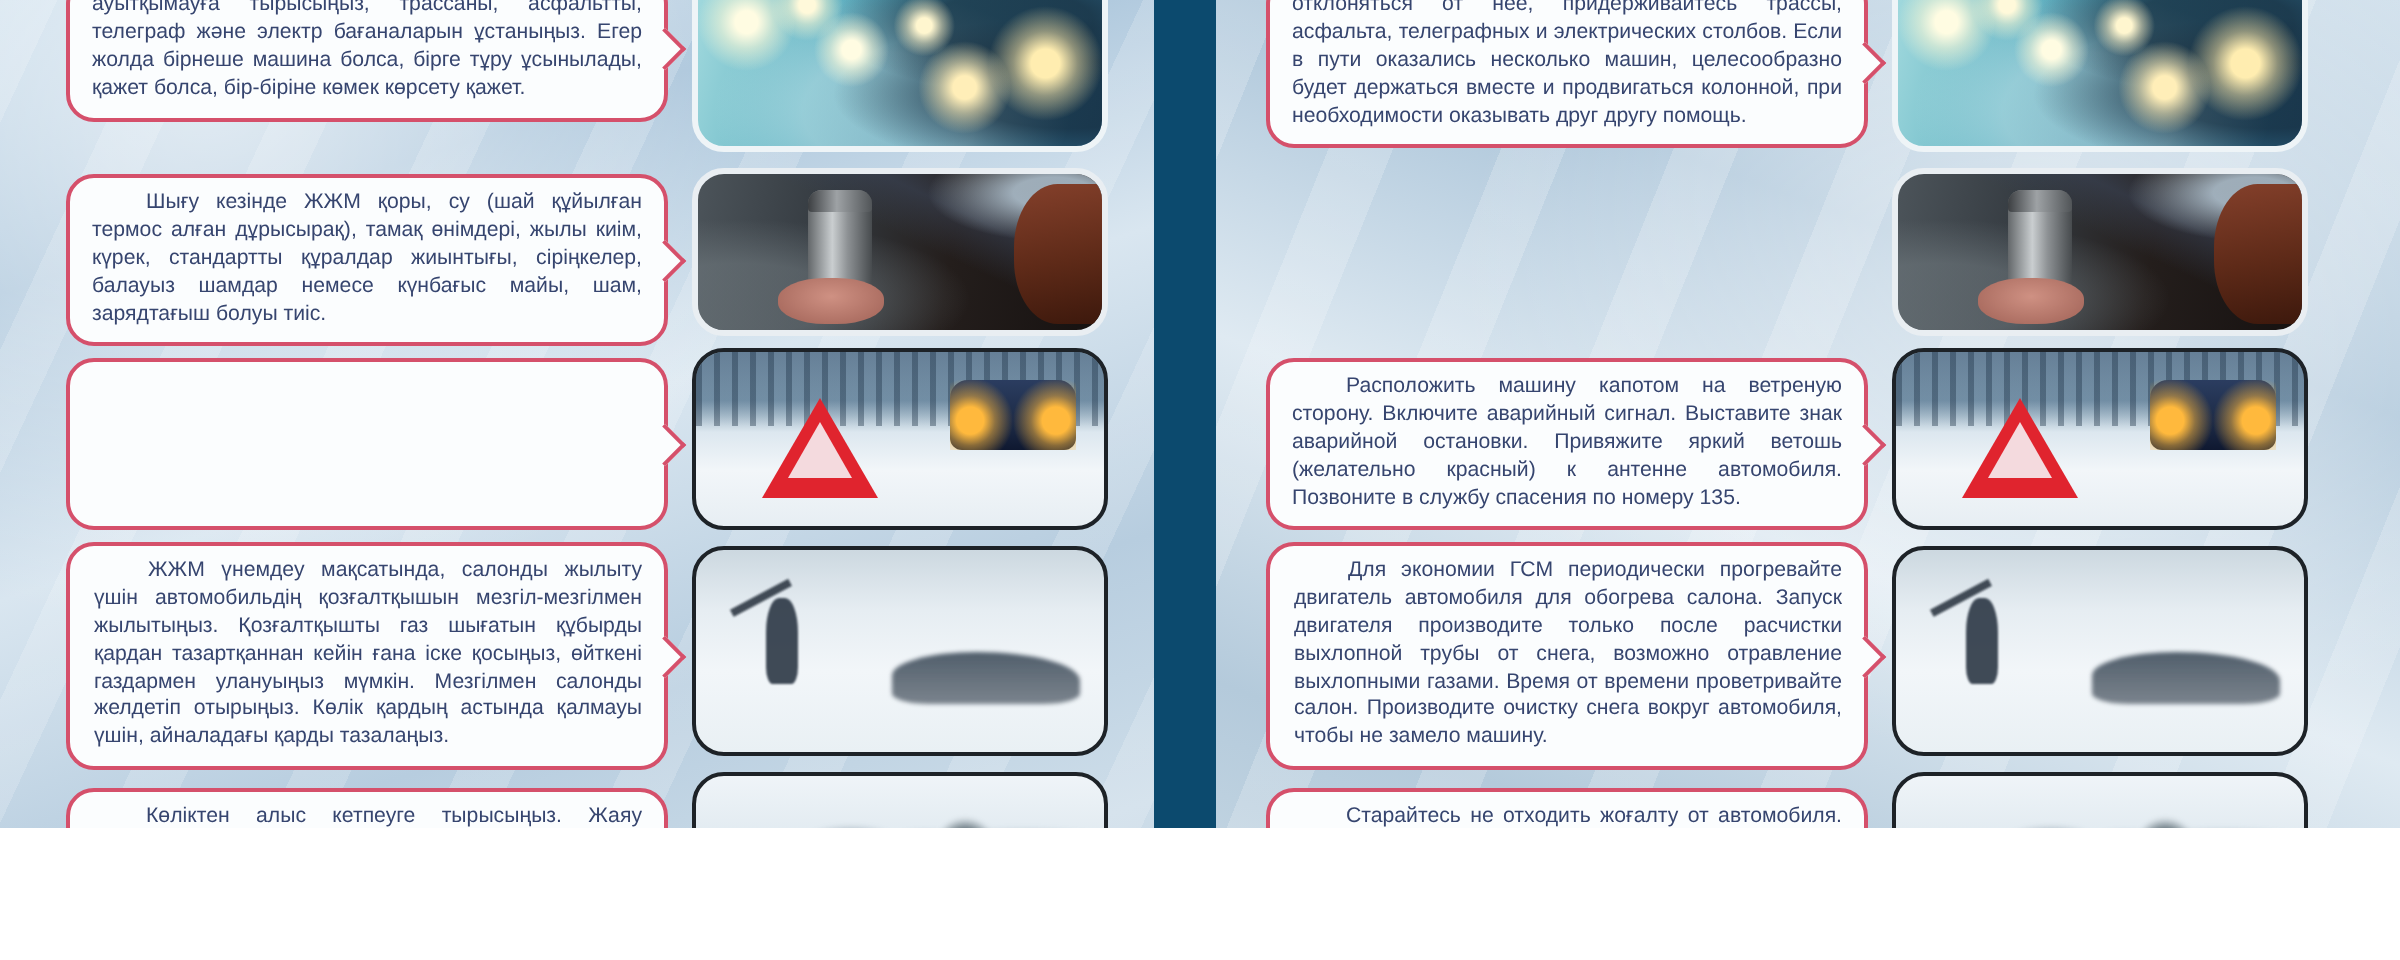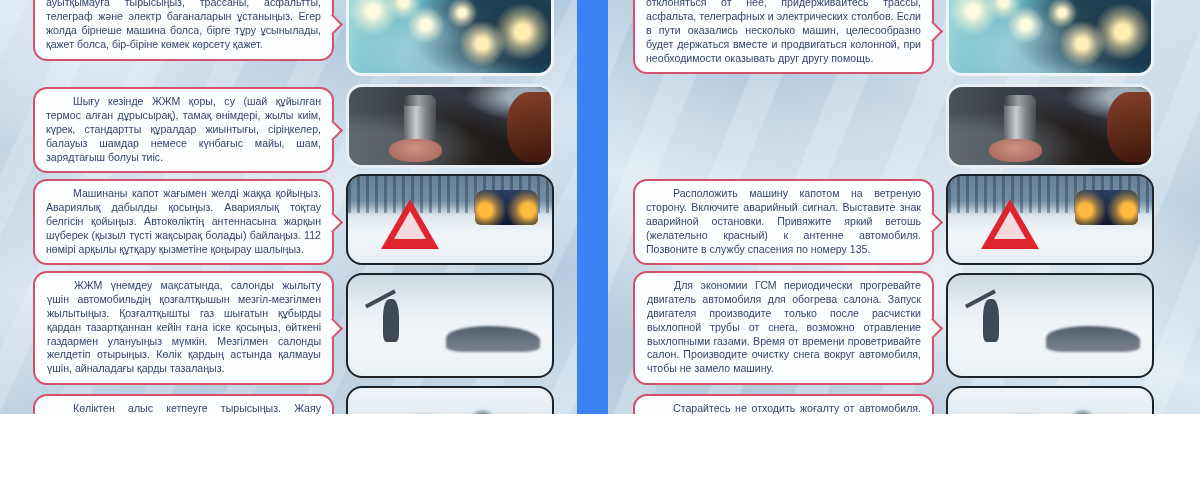--- a/index.html
+++ b/index.html
@@ -1,16 +1,16 @@
 <!DOCTYPE html>
 <html><head>
 <meta charset="utf-8">
 <style>
   html,body{margin:0;padding:0;background:#ffffff;}
-  .stage{position:relative;width:1200px;height:414px;overflow:hidden;background:#3b82f6;
+  .stage{position:relative;width:1200px;height:414px;overflow:hidden;background:#0c4a6e;
          font-family:"Liberation Sans",sans-serif;}
   .half{position:absolute;top:0;width:600px;height:480px;overflow:hidden;}
   .half.kk{left:0;}
   .half.ru{left:600px;}
   .winterbg{position:absolute;top:0;bottom:0;
     background:
       radial-gradient(ellipse at 18% 8%, rgba(255,255,255,0.65) 0%, rgba(255,255,255,0) 45%),
       repeating-linear-gradient(115deg, rgba(255,255,255,0.18) 0 26px, rgba(255,255,255,0) 26px 74px),
       linear-gradient(162deg,#bcd4e6 0%,#a6c2d9 22%,#d9e6f0 45%,#b7cddf 68%,#cddde9 88%,#c2d4e2 100%);}
   .half.kk .winterbg{left:0;width:577px;}
@@ -124,21 +124,20 @@
     </div>
     <div class="photo p2">
       <div class="cabin"></div>
       <div class="hair"></div>
       <div class="thermos"></div>
       <div class="thermos-cap"></div>
       <div class="hand"></div>
     </div>
 
     <div class="bubble b3">
-      <p>Машинаны капот жағымен желді жаққа қойыңыз. Авариялық дабылды қосыңыз.  Авариялық тоқтау белгісін қойыңыз. Автокөліктің антеннасына жарқын шүберек (қызыл түсті жақсырақ болады) байлаңыз. 112 нөмірі арқылы құтқару қызметіне қоңырау шалыңыз.</p>
       <div class="tail"></div>
     </div>
     <div class="photo p3">
       <div class="forest"></div>
       <div class="car"></div>
       <div class="headlights"></div>
       <div class="tri-outer"></div>
       <div class="tri-inner"></div>
     </div>
 

